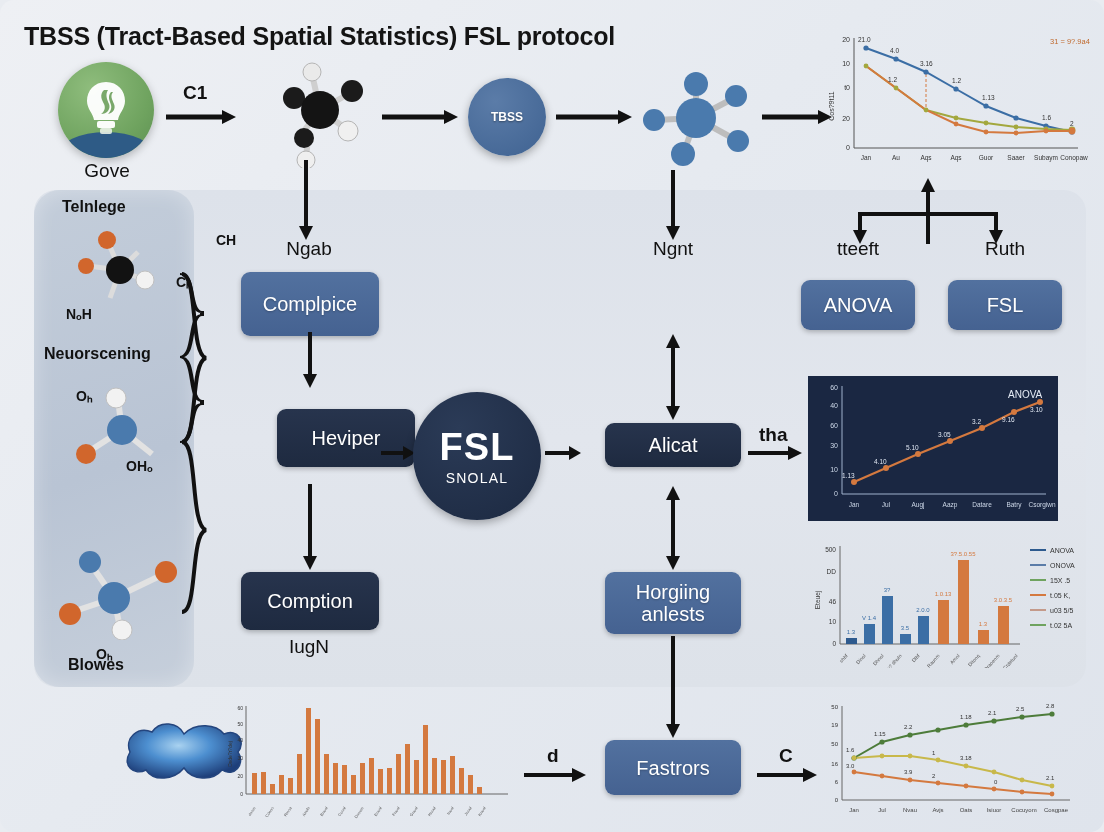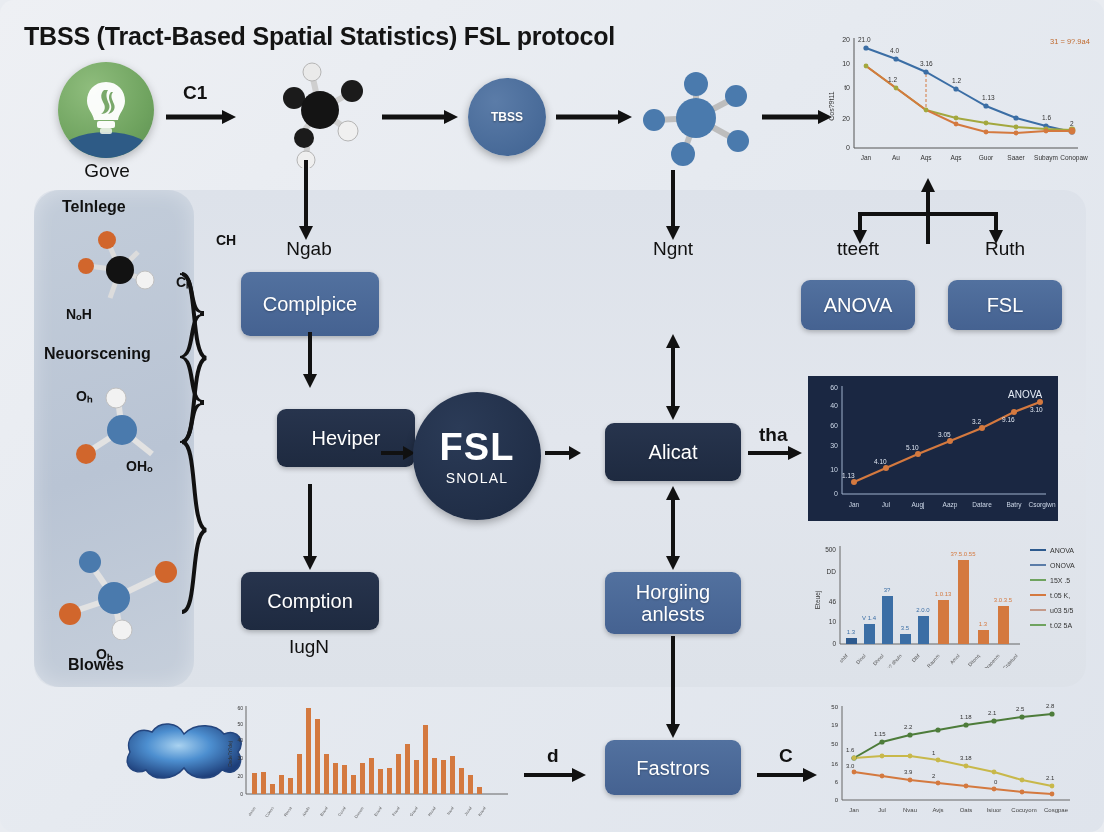--- a/index.html
+++ b/index.html
@@ -355,21 +355,21 @@
 
   <div class="abs cap" style="left:606px;top:238px;width:134px;text-align:center;">Ngnt</div>
 
 
   <svg class="abs" style="left:664px;top:334px;" width="18" height="86">
     <line x1="9" y1="14" x2="9" y2="72" stroke="#111" stroke-width="4"></line>
     <polygon points="2,14 16,14 9,0" fill="#111"></polygon>
     <polygon points="2,72 16,72 9,86" fill="#111"></polygon>
   </svg>
 
-  <div class="abs node navy" style="left:605px;top:423px;width:136px;height:58px;">
+  <div class="abs node navy" style="left:605px;top:423px;width:136px;height:44px;">
     <span>Alicat</span>
   </div>
 
   <svg class="abs" style="left:664px;top:486px;" width="18" height="84">
     <line x1="9" y1="14" x2="9" y2="70" stroke="#111" stroke-width="4"></line>
     <polygon points="2,14 16,14 9,0" fill="#111"></polygon>
     <polygon points="2,70 16,70 9,84" fill="#111"></polygon>
   </svg>
 
   <div class="abs node blue" style="left:605px;top:572px;width:136px;height:62px;flex-direction:column;">

